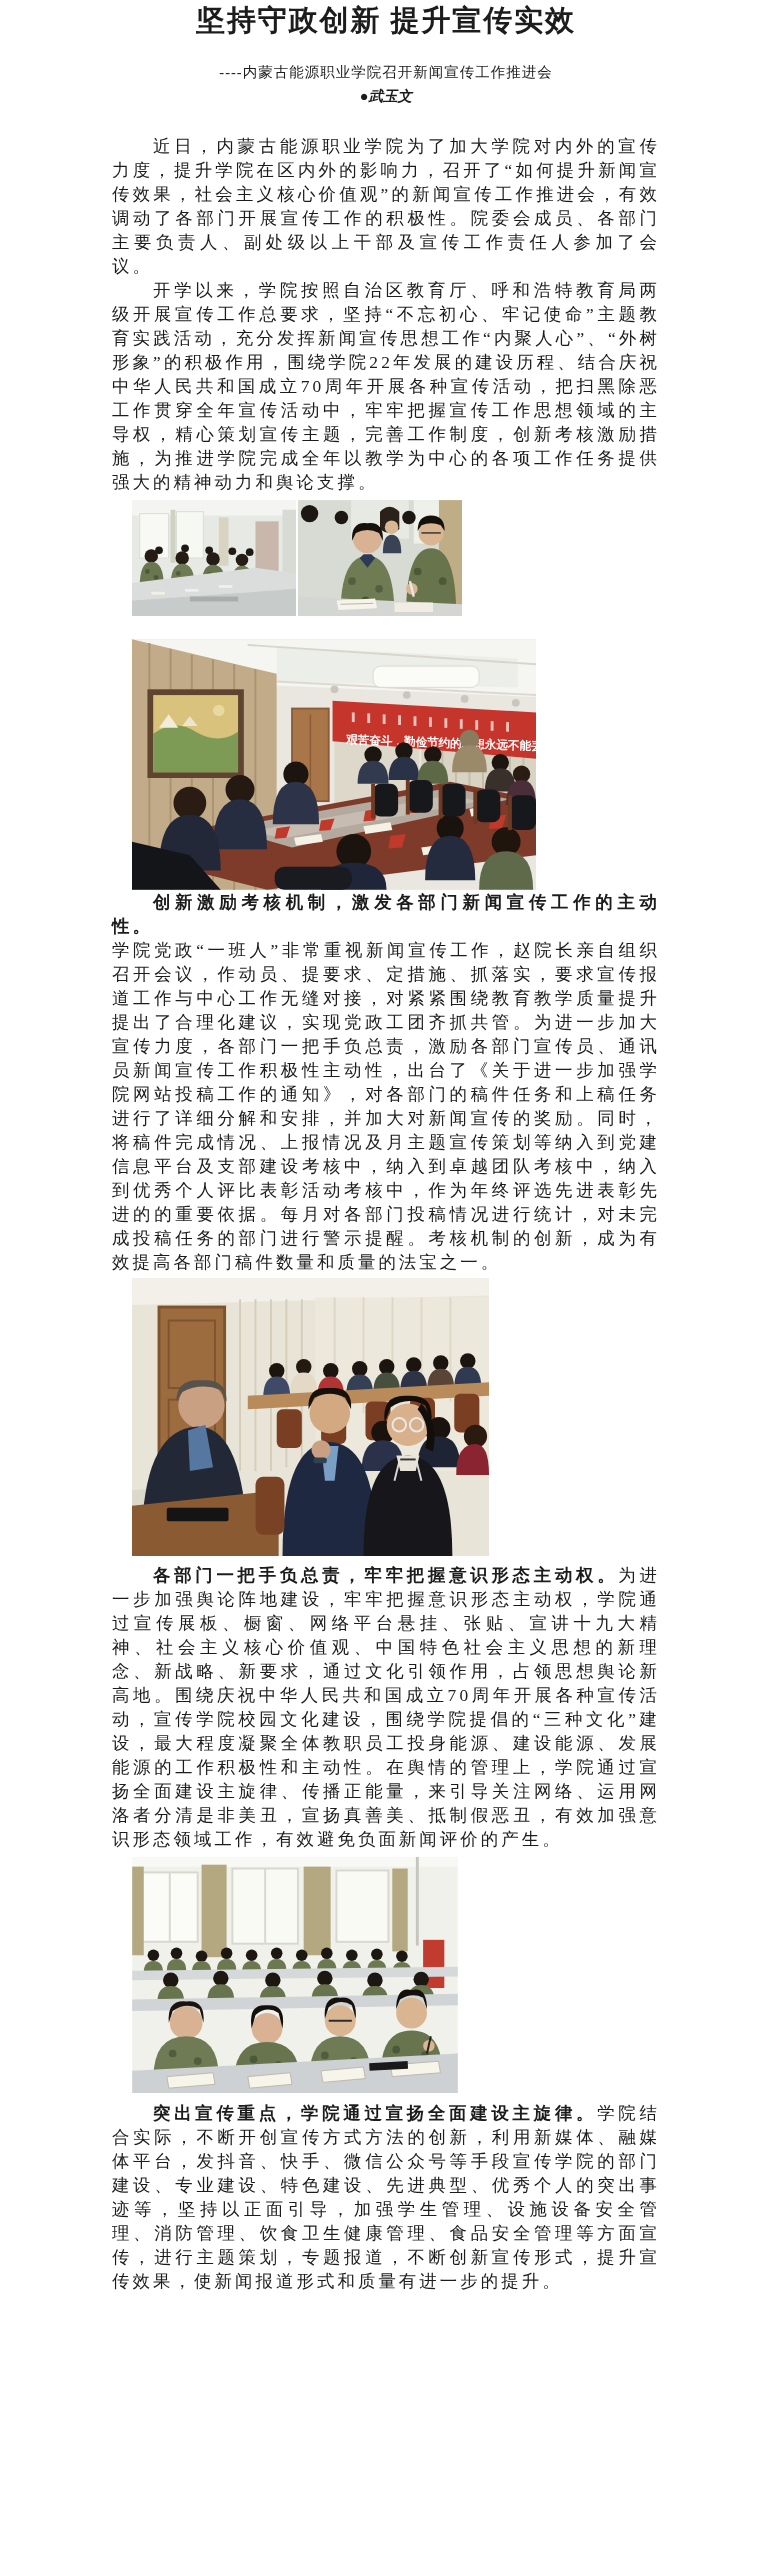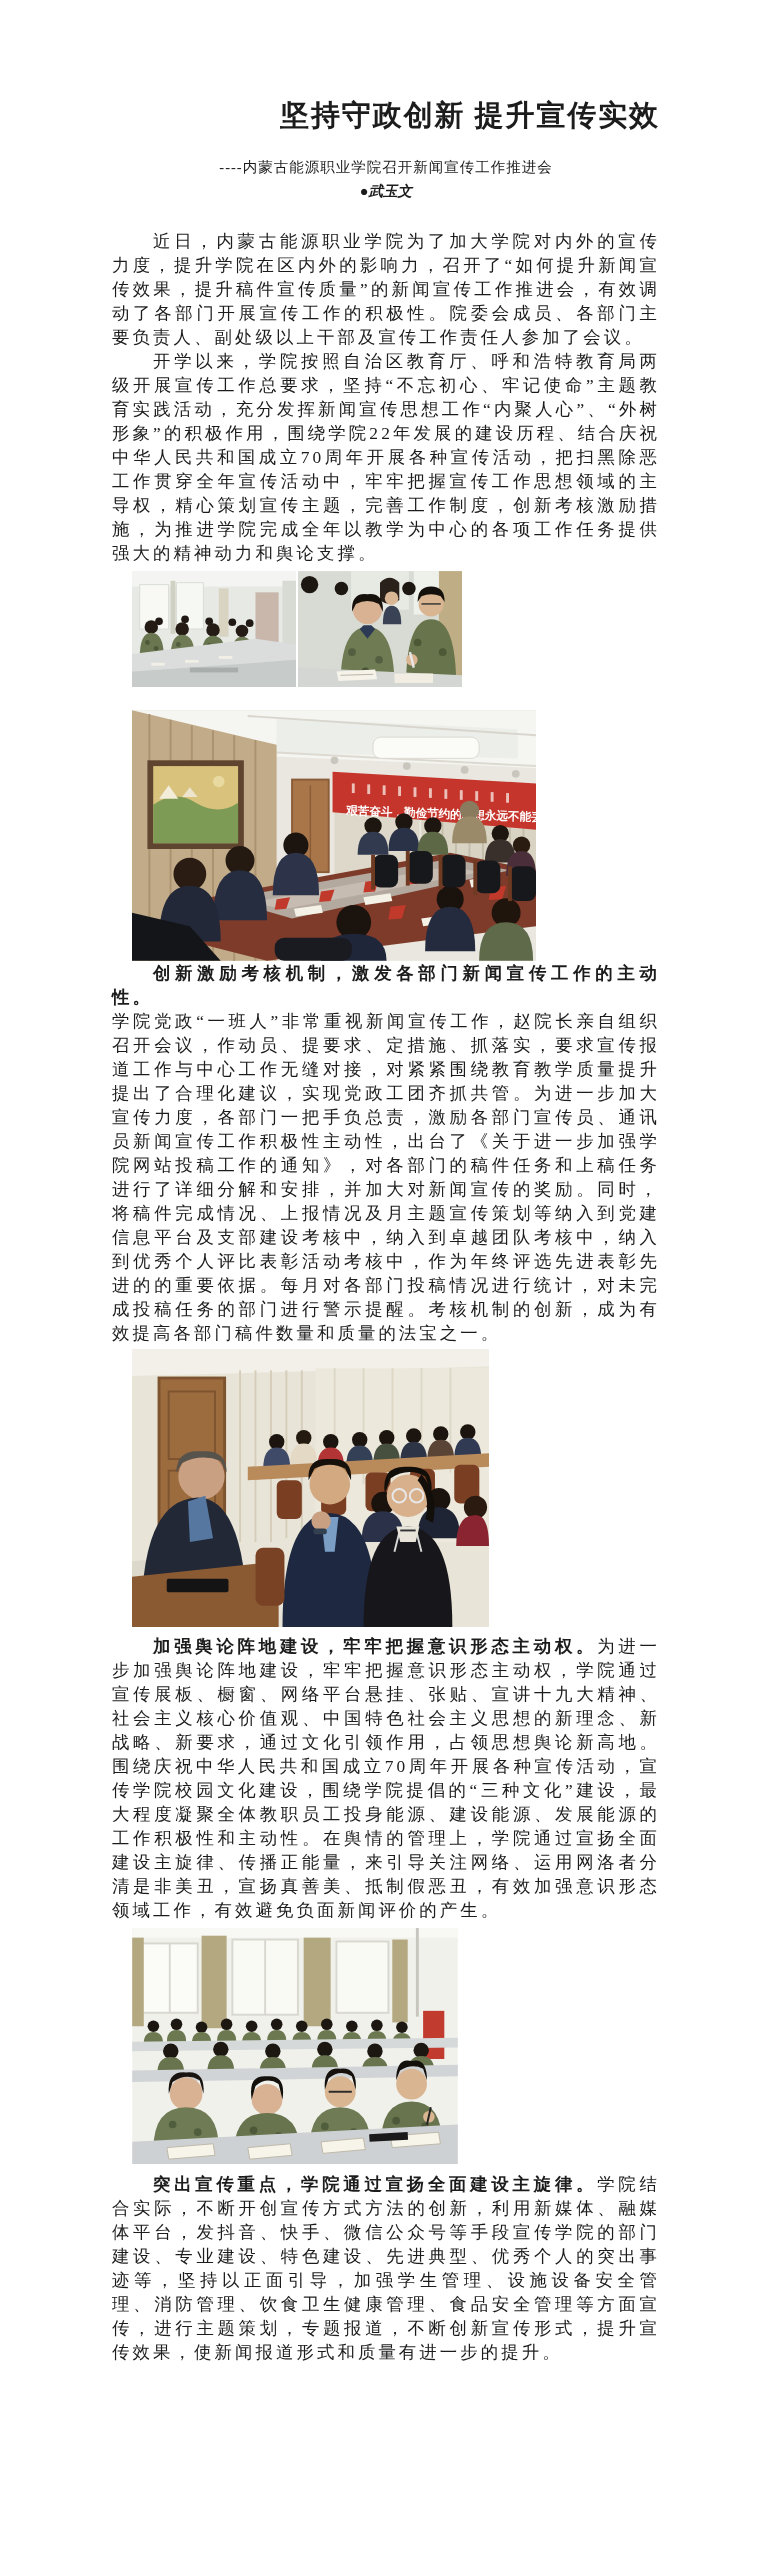--- a/index.html
+++ b/index.html
@@ -9,24 +9,23 @@
     margin:0 auto;
     background:#ffffff;
     overflow:hidden;
     font-family:"Liberation Serif","DejaVu Serif",serif;
     color:#1c1c1c;
   }
   .content{
     position:absolute;left:112px;top:0;width:548px;
   }
   .title{
-    margin-top:95px;
     font-size:29px;font-weight:bold;
     letter-spacing:1.9px;
-    text-align:right;line-height:41px;
+    text-align:center;line-height:41px;
   }
   .subtitle{
     margin-top:21px;
     font-size:14.5px;font-weight:normal;
     letter-spacing:1px;
     text-align:center;line-height:21px;
   }
   .author{
     margin-top:2.9px;
     font-size:14.5px;font-weight:bold;
@@ -55,21 +54,21 @@
 </head>
 <body>
 
 <div class="page">
   <div class="content">
 
     <div class="title">坚持守政创新  提升宣传实效</div>
     <div class="subtitle">----内蒙古能源职业学院召开新闻宣传工作推进会</div>
     <div class="author">●武玉文</div>
 
-    <p class="body indent first">近日，内蒙古能源职业学院为了加大学院对内外的宣传力度，提升学院在区内外的影响力，召开了“如何提升新闻宣传效果，提升稿件宣传质量”的新闻宣传工作推进会，有效调动了各部门开展宣传工作的积极性。院委会成员、各部门主要负责人、副处级以上干部及宣传工作责任人参加了会议。</p>
+    <p class="body indent first">近日，内蒙古能源职业学院为了加大学院对内外的宣传力度，提升学院在区内外的影响力，召开了“如何提升新闻宣传效果，社会主义核心价值观”的新闻宣传工作推进会，有效调动了各部门开展宣传工作的积极性。院委会成员、各部门主要负责人、副处级以上干部及宣传工作责任人参加了会议。</p>
     <p class="body indent">开学以来，学院按照自治区教育厅、呼和浩特教育局两级开展宣传工作总要求，坚持“不忘初心、牢记使命”主题教育实践活动，充分发挥新闻宣传思想工作“内聚人心”、“外树形象”的积极作用，围绕学院22年发展的建设历程、结合庆祝中华人民共和国成立70周年开展各种宣传活动，把扫黑除恶工作贯穿全年宣传活动中，牢牢把握宣传工作思想领域的主导权，精心策划宣传主题，完善工作制度，创新考核激励措施，为推进学院完成全年以教学为中心的各项工作任务提供强大的精神动力和舆论支撑。</p>
 
     <div class="photo-pair">
       <div class="photo-frame">
         <svg width="164" height="116" viewBox="0 0 170 120">
           <rect width="170" height="120" fill="#e7e9e5"></rect>
           <rect x="0" y="0" width="170" height="16" fill="#f4f5f2"></rect>
           <rect x="8" y="14" width="30" height="46" fill="#f8f9f5" stroke="#d9dcd4"></rect>
           <rect x="46" y="12" width="28" height="48" fill="#f6f8f3" stroke="#d9dcd4"></rect>
           <rect x="40" y="10" width="5" height="55" fill="#cfd2c3"></rect>
@@ -370,21 +369,21 @@
           </g>
         <polygon points="274,184 298,184 294,200 278,200" fill="#e8e4da"></polygon>
         <line x1="278" y1="188" x2="294" y2="188" stroke="#333" stroke-width="2"></line>
 
         <polygon points="0,236 152,220 152,288 0,288" fill="#8a5a33"></polygon>
         <rect x="36" y="238" width="64" height="14" rx="2" fill="#141414"></rect>
         <rect x="128" y="206" width="30" height="60" rx="8" fill="#7a4225"></rect>
       </svg>
     </div>
 
-    <p class="body indent"><span class="cap">加强舆论阵地建设，牢牢把握意识形态主动权。</span><span>为进一步加强舆论阵地建设，牢牢把握意识形态主动权，学院通过宣传展板、橱窗、网络平台悬挂、张贴、宣讲十九大精神、社会主义核心价值观、中国特色社会主义思想的新理念、新战略、新要求，通过文化引领作用，占领思想舆论新高地。围绕庆祝中华人民共和国成立70周年开展各种宣传活动，宣传学院校园文化建设，围绕学院提倡的“三种文化”建设，最大程度凝聚全体教职员工投身能源、建设能源、发展能源的工作积极性和主动性。在舆情的管理上，学院通过宣扬全面建设主旋律、传播正能量，来引导关注网络、运用网洛者分清是非美丑，宣扬真善美、抵制假恶丑，有效加强意识形态领域工作，有效避免负面新闻评价的产生。</span></p>
+    <p class="body indent"><span class="cap">各部门一把手负总责，牢牢把握意识形态主动权。</span><span>为进一步加强舆论阵地建设，牢牢把握意识形态主动权，学院通过宣传展板、橱窗、网络平台悬挂、张贴、宣讲十九大精神、社会主义核心价值观、中国特色社会主义思想的新理念、新战略、新要求，通过文化引领作用，占领思想舆论新高地。围绕庆祝中华人民共和国成立70周年开展各种宣传活动，宣传学院校园文化建设，围绕学院提倡的“三种文化”建设，最大程度凝聚全体教职员工投身能源、建设能源、发展能源的工作积极性和主动性。在舆情的管理上，学院通过宣扬全面建设主旋律、传播正能量，来引导关注网络、运用网洛者分清是非美丑，宣扬真善美、抵制假恶丑，有效加强意识形态领域工作，有效避免负面新闻评价的产生。</span></p>
 
     <div class="photo-frame ph-students">
       <svg width="326" height="236" viewBox="0 0 338 245">
         <rect width="338" height="245" fill="#f1f1ec"></rect>
         <rect x="0" y="0" width="338" height="10" fill="#f8f8f4"></rect>
 
         <rect x="10" y="16" width="58" height="72" fill="#fbfbf7" stroke="#d8d8d0" stroke-width="2"></rect>
         <line x1="39" y1="16" x2="39" y2="88" stroke="#d8d8d0" stroke-width="2"></line>
         <rect x="104" y="12" width="68" height="78" fill="#fafaf5" stroke="#d8d8d0" stroke-width="2"></rect>
         <line x1="138" y1="12" x2="138" y2="90" stroke="#d8d8d0" stroke-width="2"></line>

